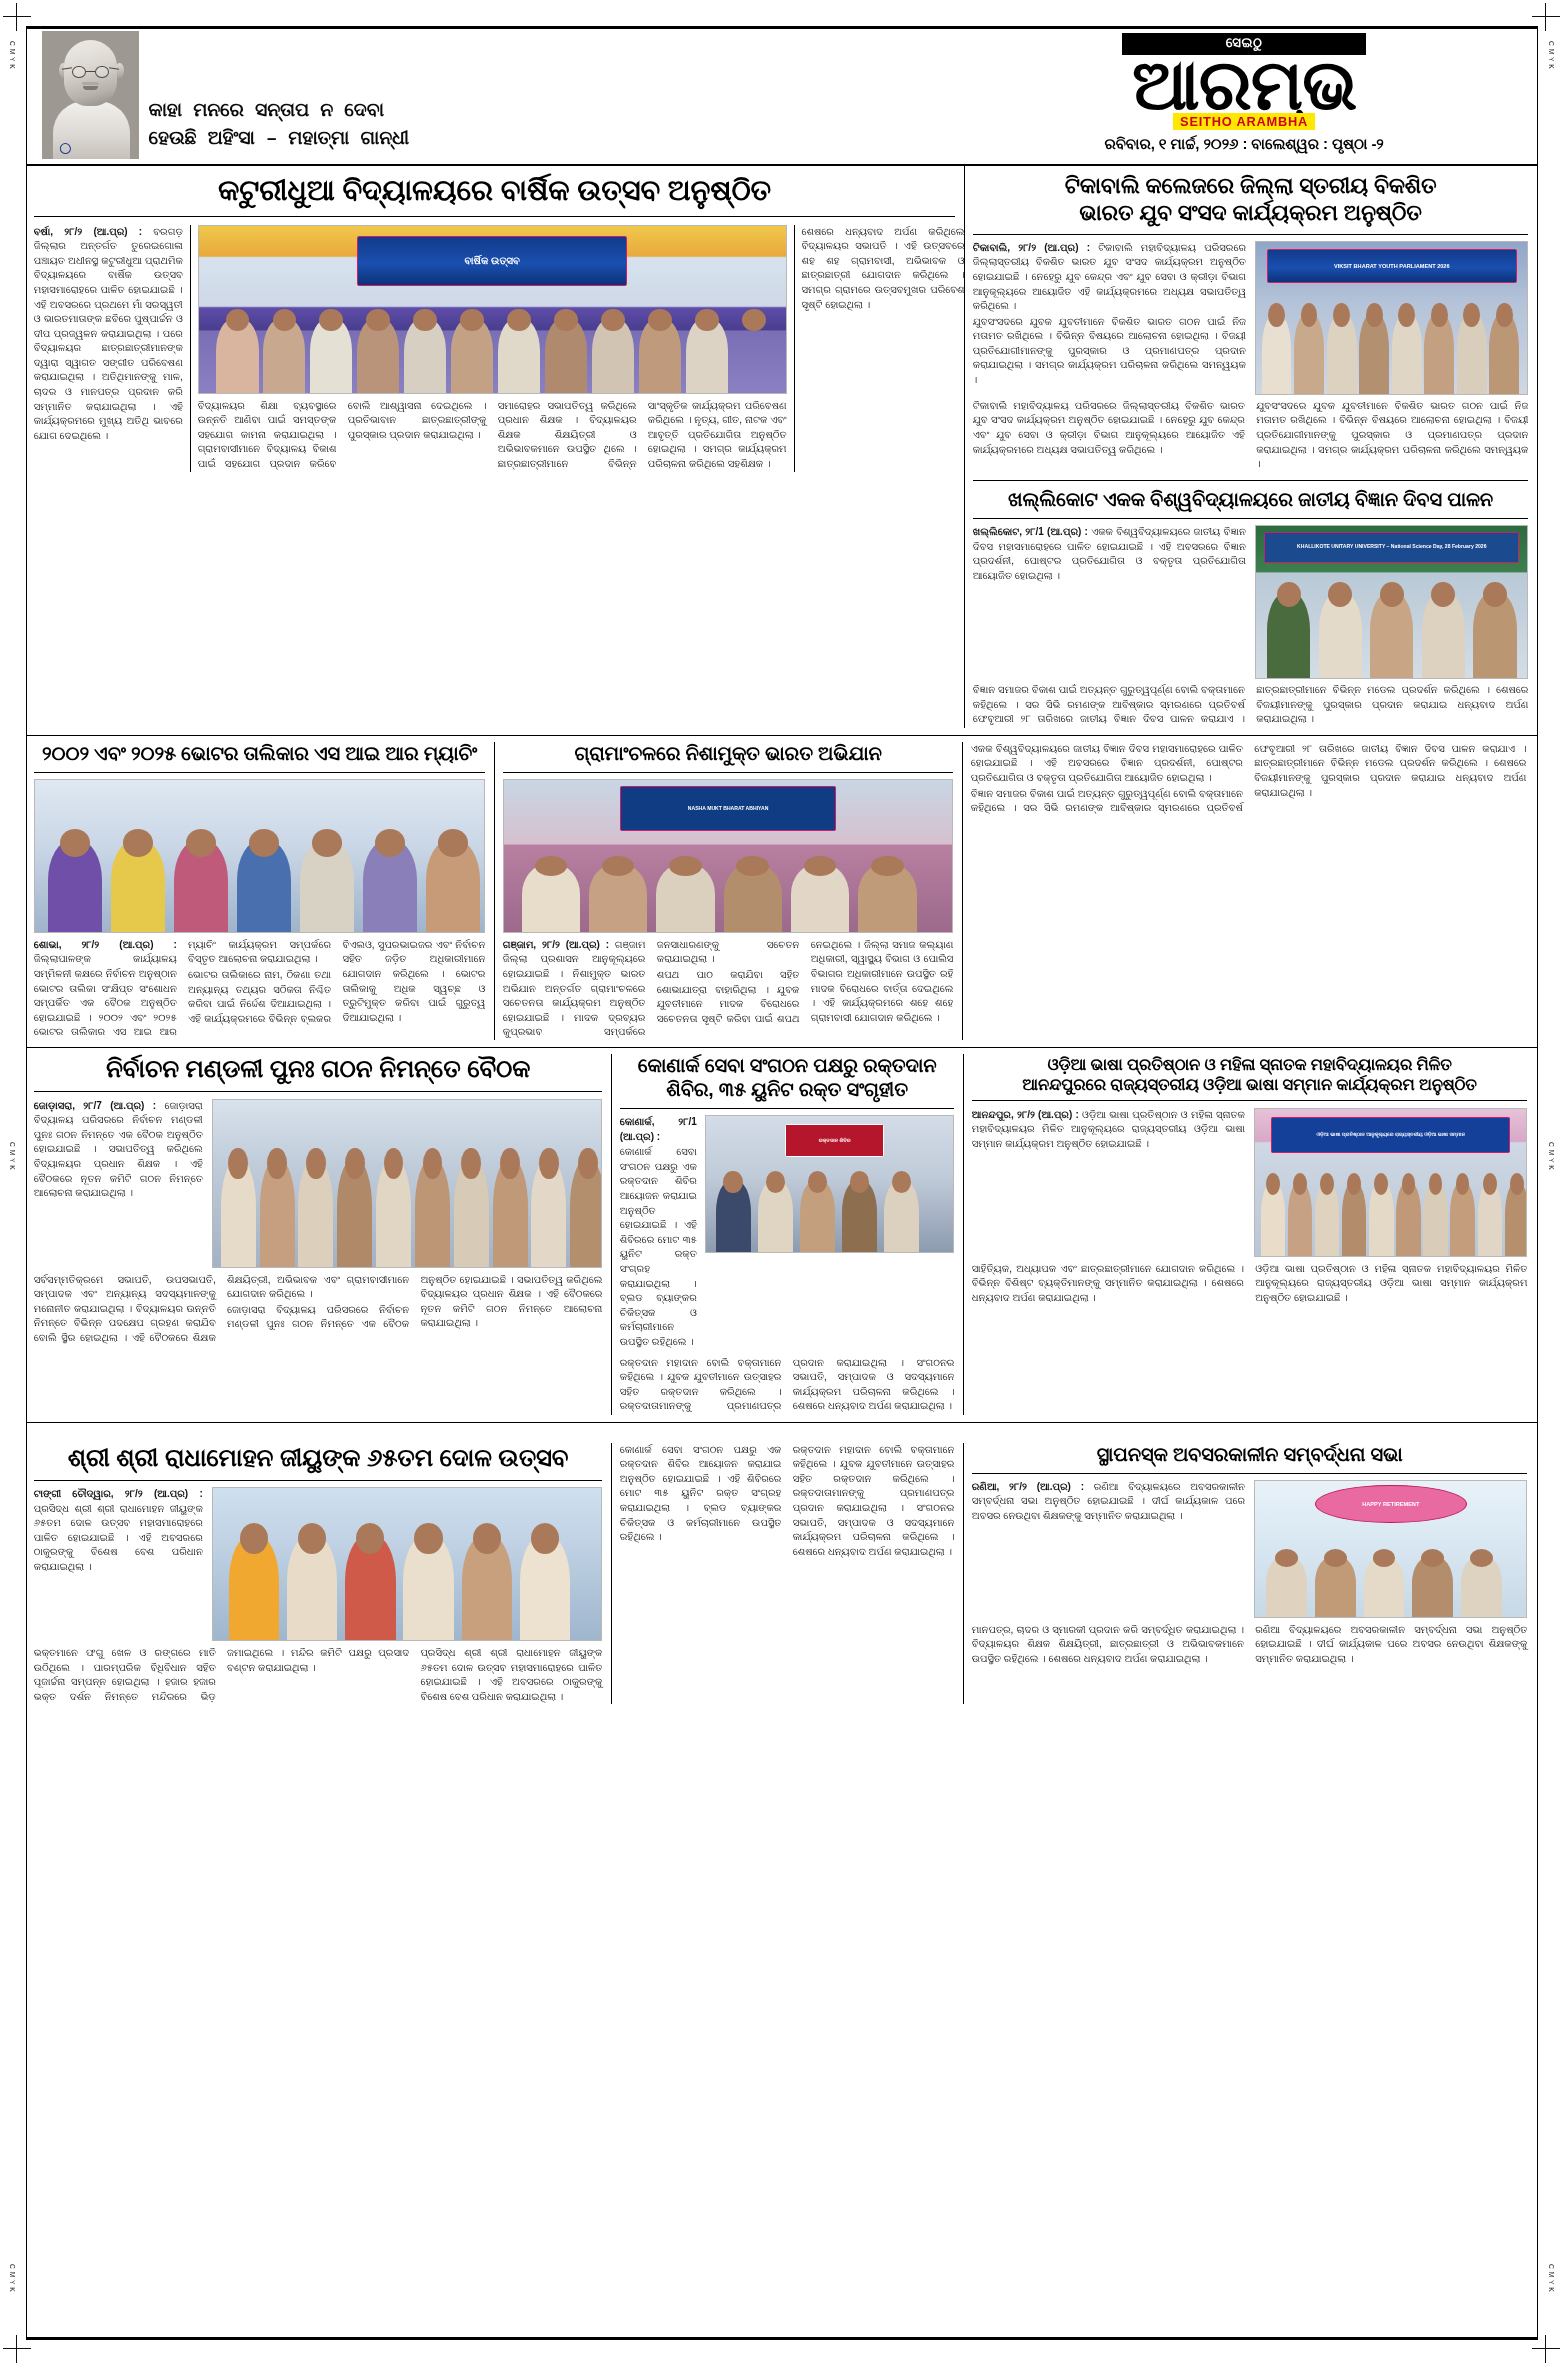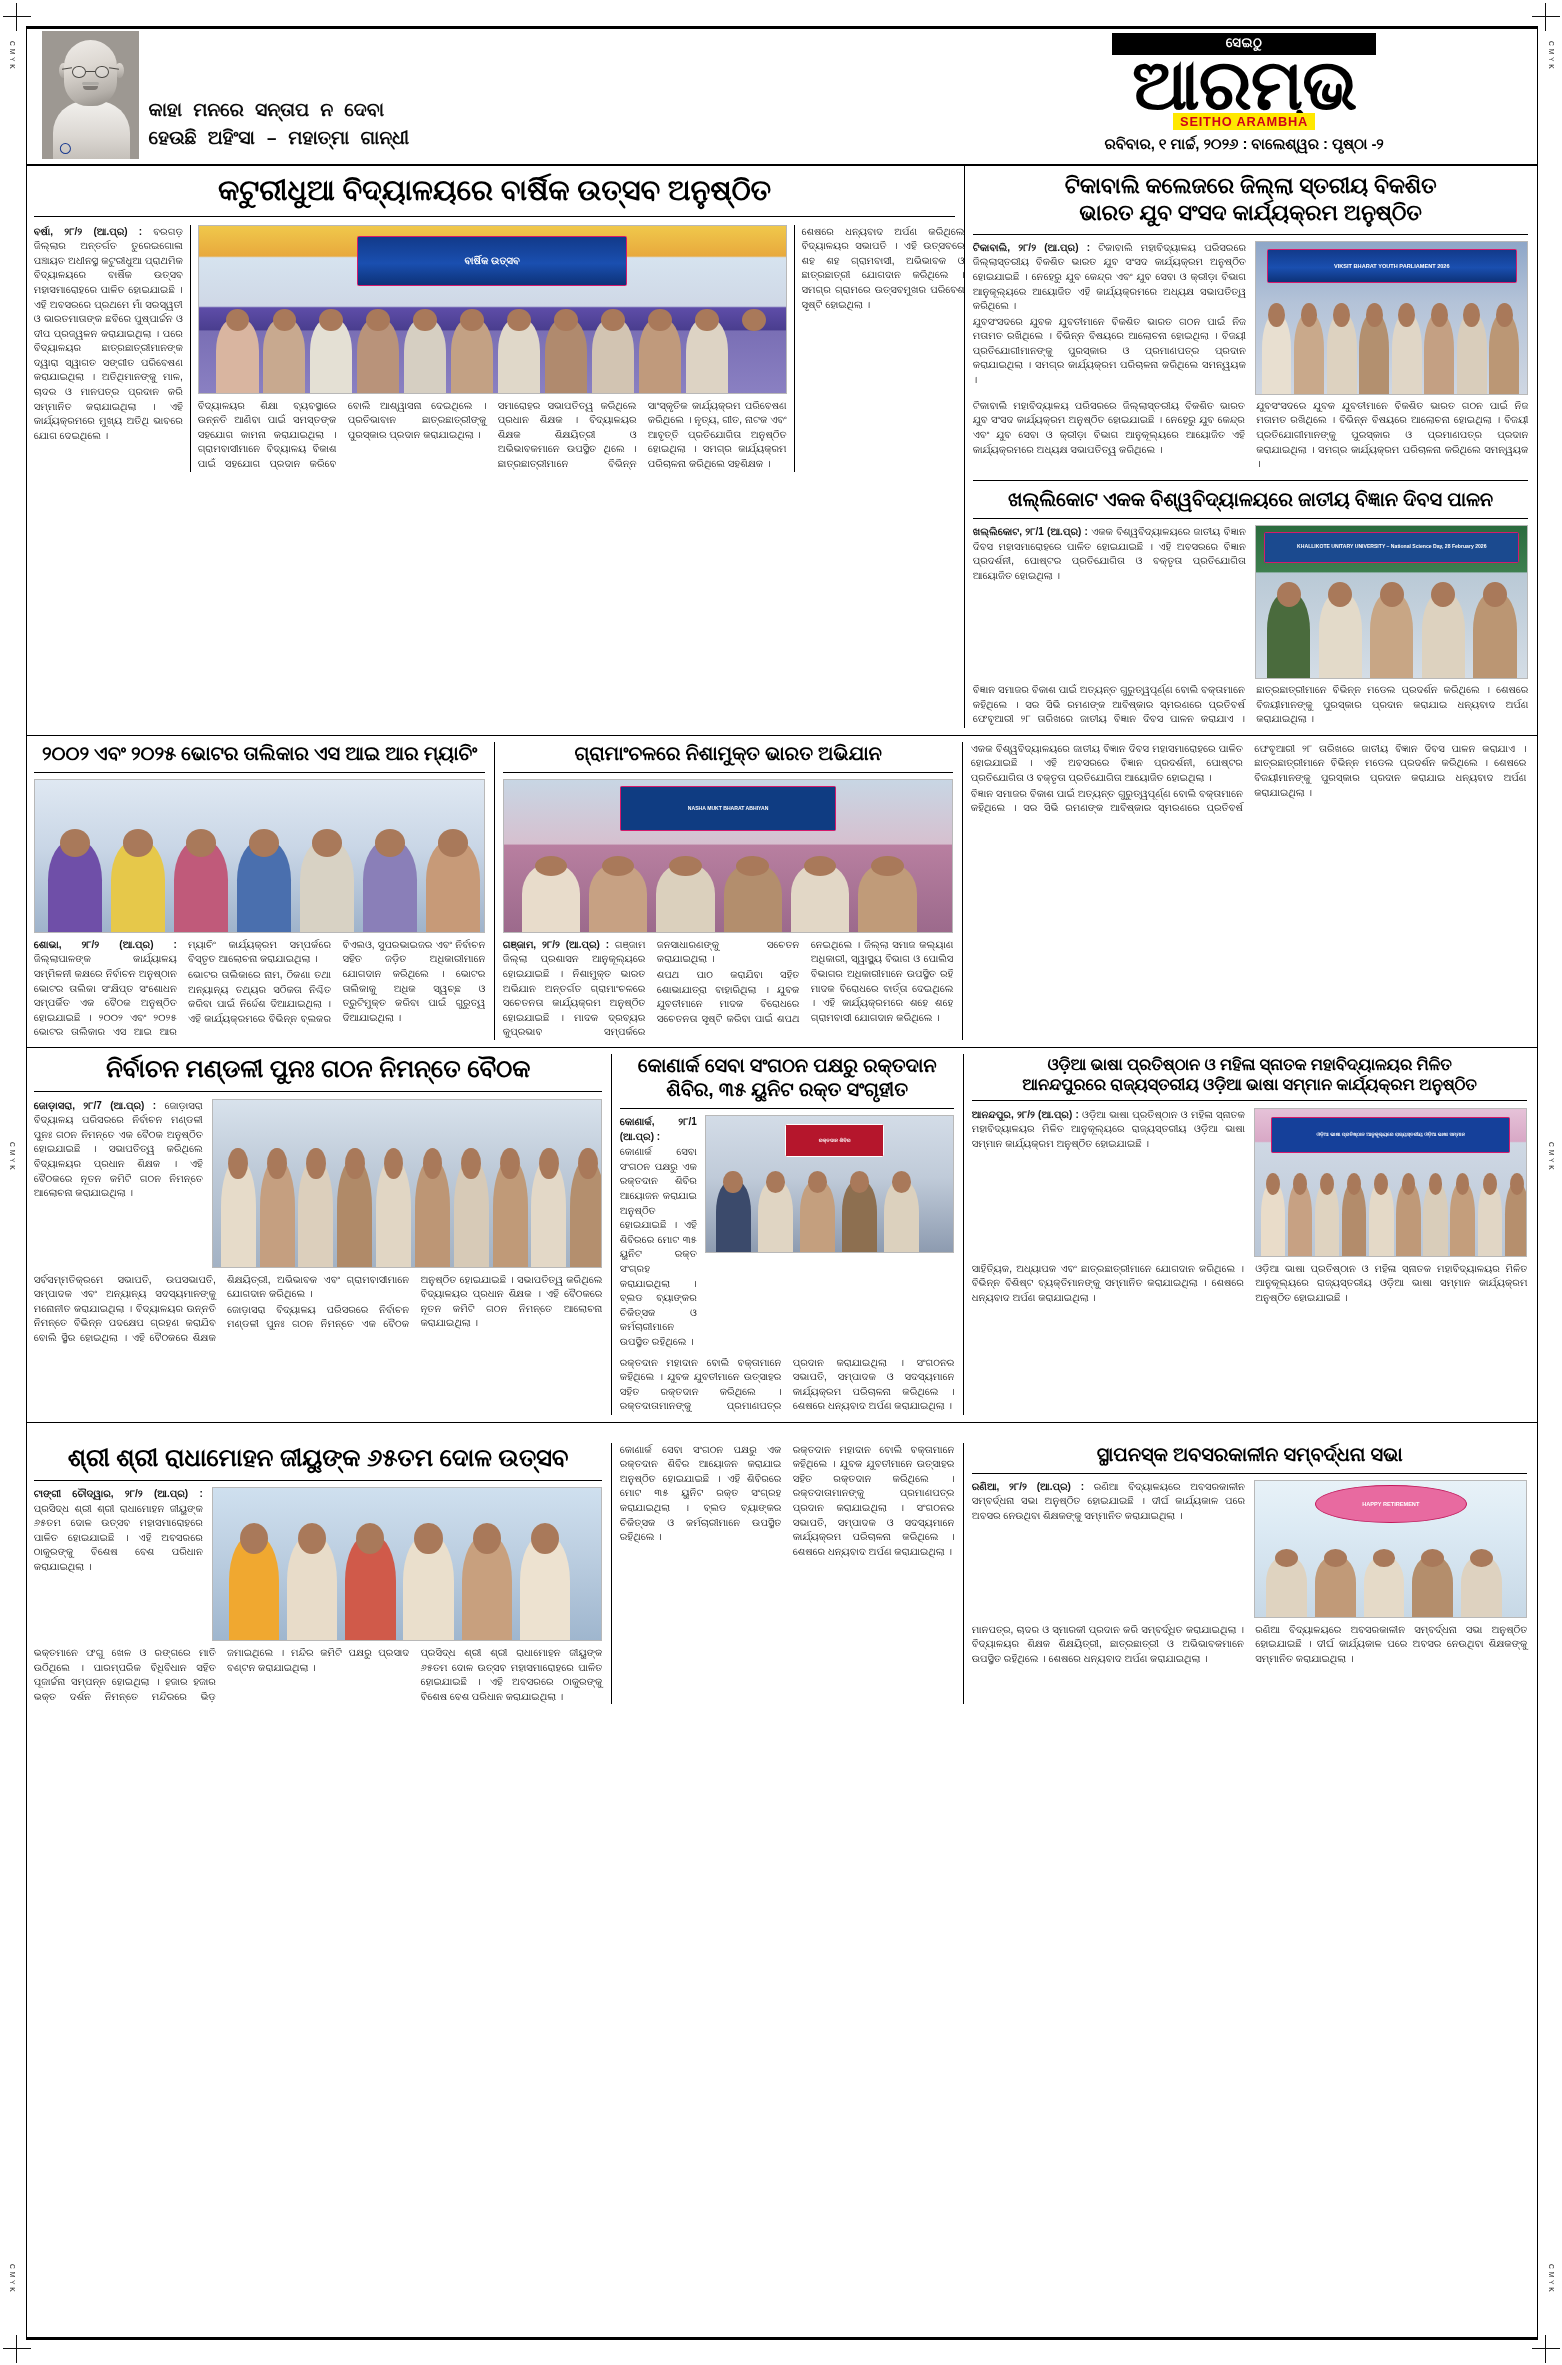--- a/index.html
+++ b/index.html
@@ -89,21 +89,21 @@
     position:absolute; left:122px; top:32px;
     font-family:Liberation Mono, monospace;
     font-weight:bold; color:#0b0b0b;margin-top:36px;
   }
   .quote-line { font-size:19px; line-height:1.50; letter-spacing:-0.2px; }
 
   .logo-block { position:absolute; right:113px; top:2px; width:359px; text-align:center; }
   .logo-kicker {
     background:#000; color:#fff; font-weight:bold;
     font-size:13.3px; line-height:1.05; padding:3.6px 0 4.6px;
-    width:264px; margin:2px auto 0; letter-spacing:0.5px;
+    width:244px; margin:2px auto 0; letter-spacing:0.5px;
   }
   .logo-main {
     font-size:70px; font-weight:bold; color:#000; line-height:0.94;
     letter-spacing:-1px; margin-top:-2px;
     font-family:"Liberation Serif", serif;
     text-align:center;
   }
   .logo-rom {
     display:inline-block; background:#FFE800; color:#D0021B;
     font-weight:bold; font-size:12.8px; letter-spacing:0.8px;

